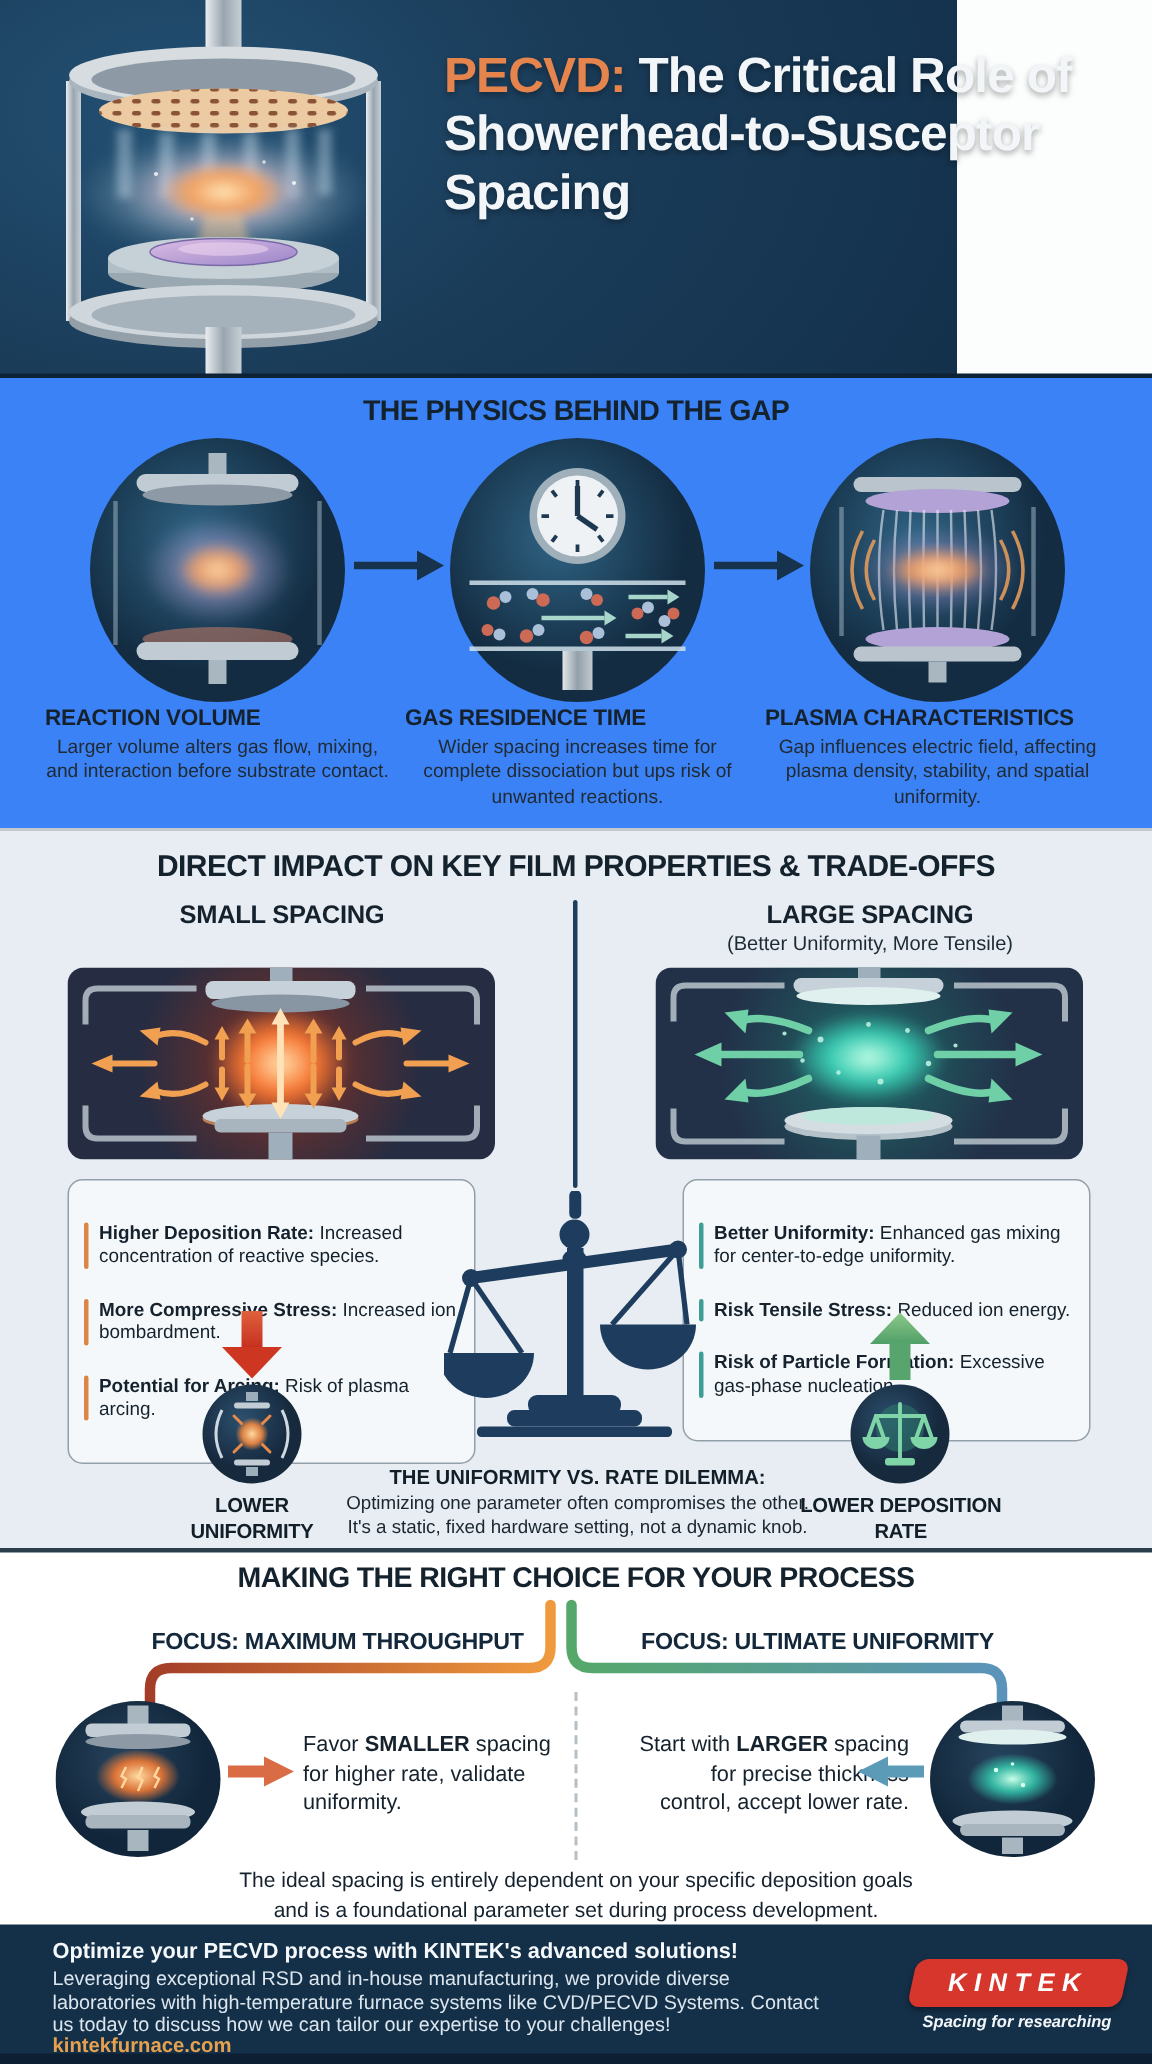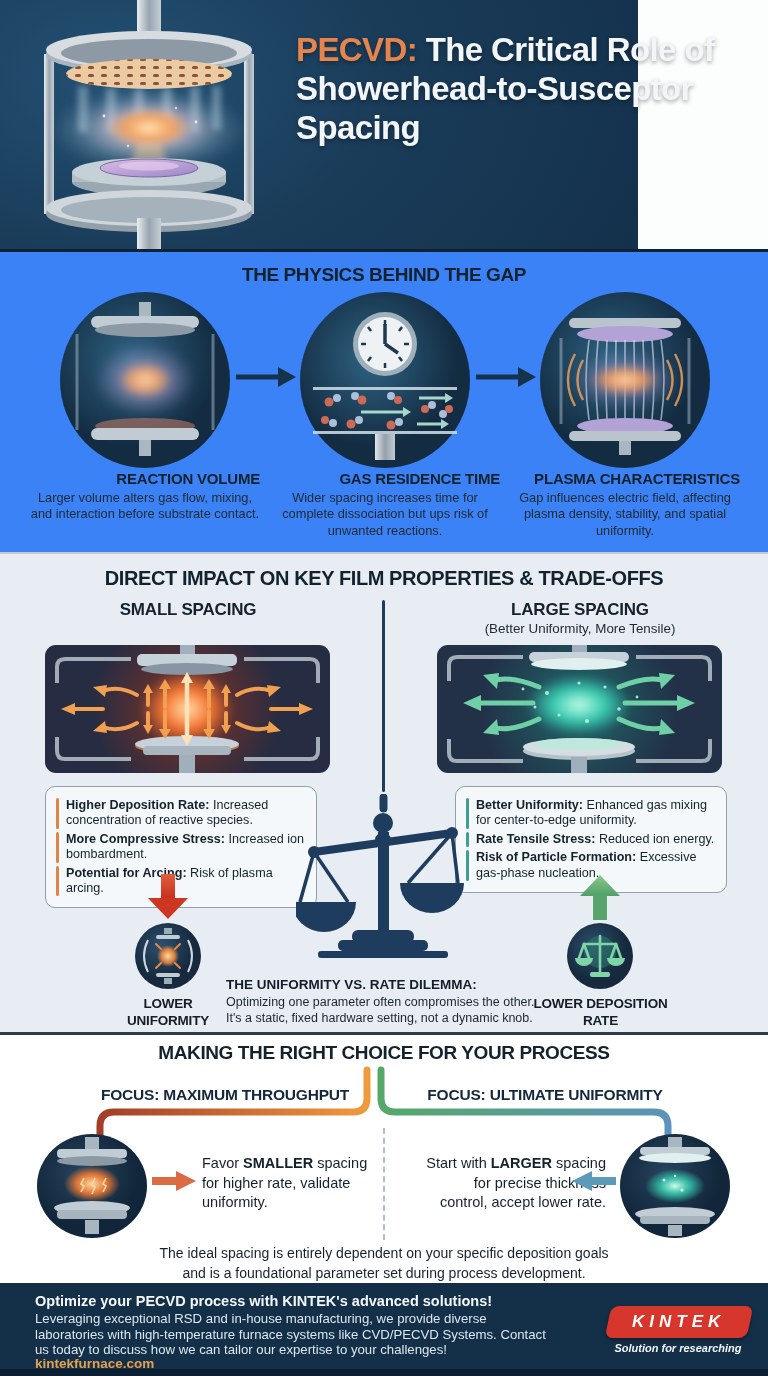--- a/index.html
+++ b/index.html
@@ -14,39 +14,39 @@
       line-height:39px;letter-spacing:-.6px;color:#f3f6f8;
       text-shadow:0 2px 4px rgba(0,0,0,.35);}
   .h1 .accent{color:#e5854d;}
   .intro{position:absolute;left:296px;top:156px;width:446px;font-size:13.8px;line-height:17.6px;
          color:#c9d6e2;}
   
   .sec-title{position:absolute;left:0;width:768px;text-align:center;font-weight:bold;
              color:#14222e;letter-spacing:-.4px;}
   
   .physics{position:absolute;top:252px;left:0;width:768px;height:300px;background:#3b82f6;}
-  .p-label{position:absolute;width:230px;text-align:right;font-weight:bold;font-size:15px;
+  .p-label{position:absolute;width:230px;text-align:left;font-weight:bold;font-size:15px;
            color:#15222d;letter-spacing:-.2px;}
   .p-desc{position:absolute;width:232px;text-align:center;font-size:12.8px;line-height:16.4px;color:#202b34;}
   
   .tradeoffs{position:absolute;top:552px;left:0;width:768px;height:480px;background:#e7edf2;
              border-top:2px solid #c2cad0;}
   .col-head{position:absolute;width:300px;text-align:center;font-weight:bold;font-size:17px;
             color:#15222d;letter-spacing:-.2px;}
   .col-sub{position:absolute;width:320px;text-align:center;font-size:13.4px;color:#1d2933;}
   .vdivider{position:absolute;left:382px;top:600px;width:3px;height:192px;background:#1e3c5c;border-radius:2px;}
   .bullet-box{position:absolute;top:786px;width:272px;box-sizing:border-box;padding:8px 10px;
               background:#f4f8fa;border:1.5px solid #93a0a9;border-radius:10px;}
-  .bullet{display:flex;gap:7px;margin:3px 0;}
+  .bullet{display:flex;gap:7px;margin:20px 0;}
   .bbar{flex:0 0 3px;border-radius:2px;}
   .btxt{font-size:12.6px;line-height:15.4px;color:#15222d;}
   .btxt b{font-weight:bold;}
   .outcome{position:absolute;text-align:center;font-weight:bold;font-size:13.5px;line-height:16.5px;
            color:#121e28;letter-spacing:-.2px;}
-  .dilemma{position:absolute;left:226px;top:977px;width:344px;}
+  .dilemma{position:absolute;left:213px;top:977px;width:344px;text-align:center;}
   .dilemma .dt{font-weight:bold;font-size:13.5px;color:#121e28;margin-bottom:2px;}
   .dilemma .dl{font-size:12.5px;line-height:16px;color:#1b2630;}
   
   .choice{position:absolute;top:1032px;left:0;width:768px;height:251px;background:#ffffff;
           border-top:3px solid #2c3d4c;}
   .focus{position:absolute;top:1086px;width:260px;text-align:center;font-weight:bold;
          font-size:15.5px;color:#14283c;letter-spacing:-.2px;}
   .dashed{position:absolute;left:383px;top:1128px;height:112px;border-left:2px dashed #b6bfc6;}
   .choice-text{position:absolute;top:1154px;width:182px;font-size:14.5px;line-height:19.5px;color:#15222d;}
   .choice-text b{font-weight:bold;}
@@ -455,21 +455,21 @@
         <div class="btxt"><b>Potential for Arcing:</b><span> Risk of plasma arcing.</span></div>
       </div>
   </div>
   <div class="bullet-box" style="left:455px">
     <div class="bullet">
         <div class="bbar" style="background:#3f9e94"></div>
         <div class="btxt"><b>Better Uniformity:</b><span> Enhanced gas mixing for center-to-edge uniformity.</span></div>
       </div>
     <div class="bullet">
         <div class="bbar" style="background:#3f9e94"></div>
-        <div class="btxt"><b>Rate Tensile Stress:</b><span> Reduced ion energy.</span></div>
+        <div class="btxt"><b>Risk Tensile Stress:</b><span> Reduced ion energy.</span></div>
       </div>
     <div class="bullet">
         <div class="bbar" style="background:#3f9e94"></div>
         <div class="btxt"><b>Risk of Particle Formation:</b><span> Excessive gas-phase nucleation.</span></div>
       </div>
   </div>
 
   <svg class="abs" style="left:148px;top:874px" width="40" height="46" viewBox="0 0 40 46">
     <defs>
         <linearGradient id="gr" x1="0" y1="0" x2="0" y2="1">
@@ -648,16 +648,16 @@
     <div>and is a foundational parameter set during process development.</div>
   </div>
 
   <div class="footer"></div>
   <div class="f-head">Optimize your PECVD process with KINTEK's advanced solutions!</div>
   <div class="f-body">Leveraging exceptional RSD and in-house manufacturing, we provide diverse laboratories with high-temperature furnace systems like CVD/PECVD Systems. Contact us today to discuss how we can tailor our expertise to your challenges!</div>
   <a class="f-link" href="#">kintekfurnace.com</a>
   <div class="logo-box">
       <span>KINTEK</span>
     </div>
-  <div class="tagline">Solution for researching</div>
+  <div class="tagline">Spacing for researching</div>
   <div class="strip"></div>
 
 </div>
 
 </body></html>

